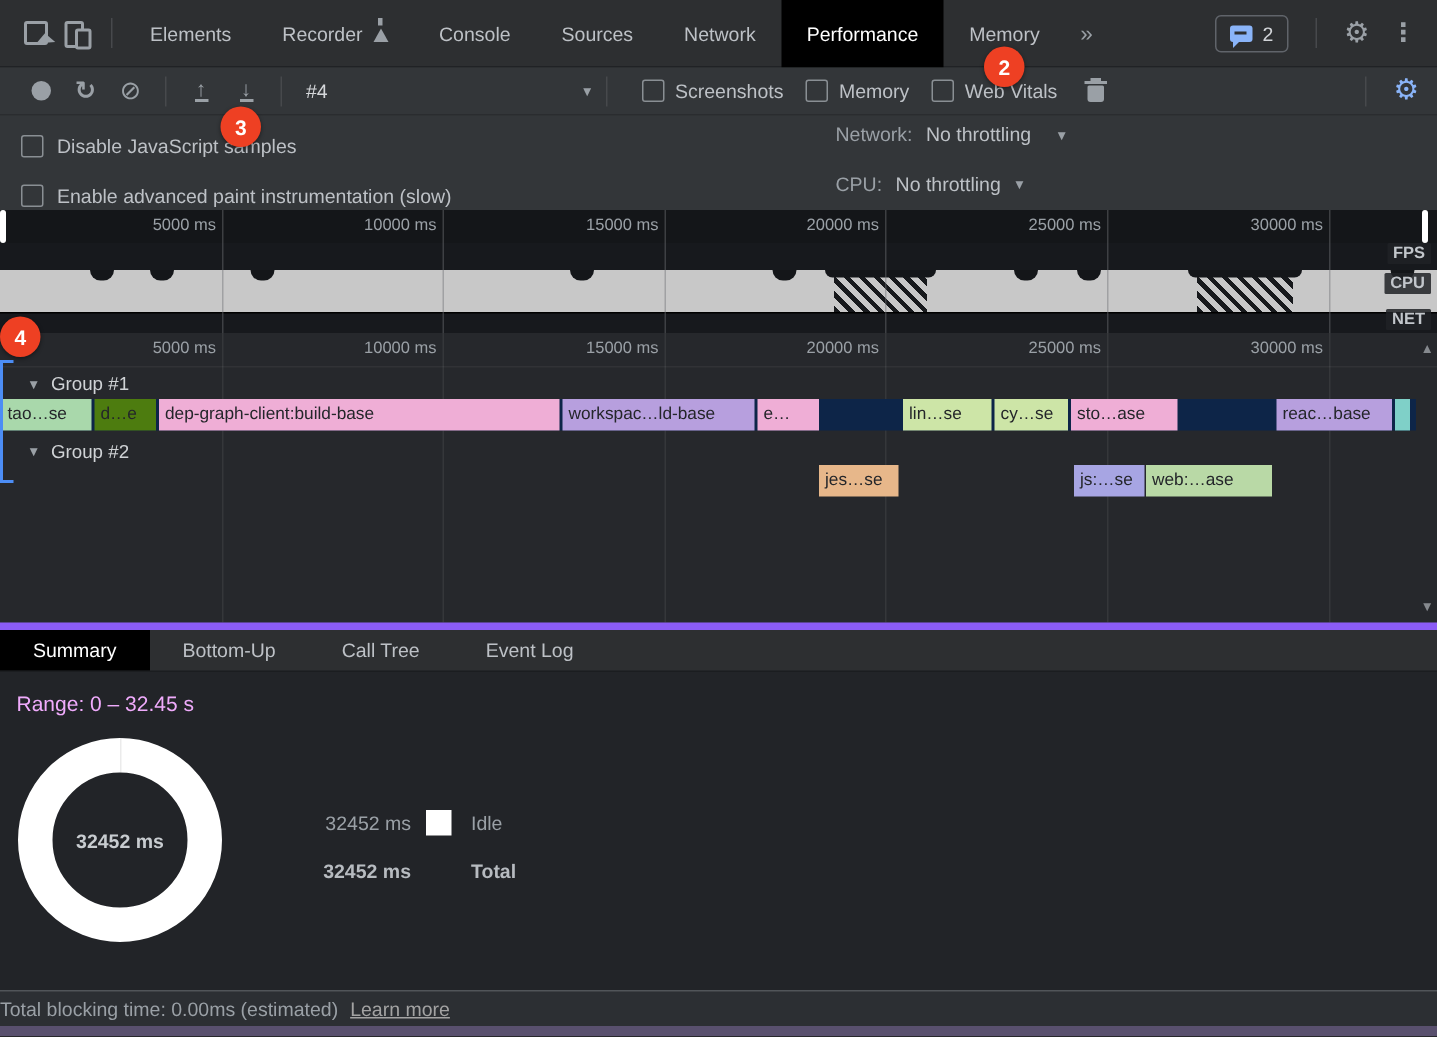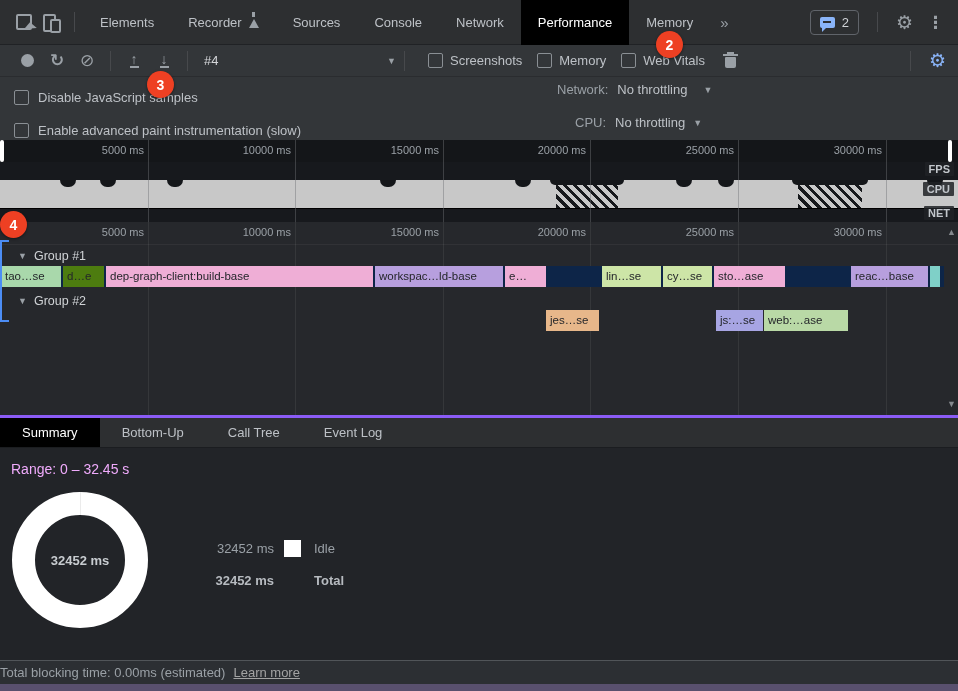--- a/index.html
+++ b/index.html
@@ -81,21 +81,21 @@
   .row1{top:44px;} .row2{top:88px;}
   .track-bg{position:absolute;left:0;width:944px;height:21px;background:#0d2548;}
   .bar{position:absolute;top:0;height:21px;line-height:21px;font-size:11.5px;color:#24262a;
        padding:0 4px;box-sizing:border-box;overflow:hidden;white-space:nowrap;z-index:3;}
   .sel-bracket{position:absolute;left:0;top:18px;width:7px;height:78px;z-index:8;
       border-left:2px solid #4c8df5;border-top:2px solid #4c8df5;border-bottom:2px solid #4c8df5;}
   .scroll-arrow{position:absolute;right:2px;font-size:9px;color:#85898e;z-index:9;}
   .sa-up{top:5px;} .sa-down{top:177px;}
   
   .btabs{position:absolute;top:415px;left:0;right:0;height:33px;background:#2d2f31;display:flex;
-         align-items:stretch;border-top:3px solid #8b5cf6;border-bottom:1px solid #1b1d20;box-sizing:border-box;}
+         align-items:stretch;border-top:5px solid #8b5cf6;border-bottom:1px solid #1b1d20;box-sizing:border-box;}
   .btab{display:flex;align-items:center;padding:0 22px;color:#bdc1c6;}
   .btab.active{background:#000;color:#fff;}
   
   .summary{position:absolute;top:448px;left:0;right:0;height:212px;background:#222428;}
   .range{position:absolute;left:11px;top:13px;font-size:14px;color:#f0abfc;}
   .donut{position:absolute;left:12px;top:44px;width:136px;height:136px;border-radius:50%;
          border:23px solid #fff;box-sizing:border-box;display:flex;align-items:center;justify-content:center;}
   .donut::before{content:"";position:absolute;top:-23px;left:50%;width:1px;height:23px;background:rgba(0,0,0,0.08);}
   .donut-label{font-size:13px;font-weight:bold;color:#c8ccd0;white-space:nowrap;}
   .legend{position:absolute;left:200px;top:84px;display:grid;grid-template-columns:74px 36px auto;
@@ -129,24 +129,24 @@
       </div>
     <div class="vsep"></div>
     <div class="tab">
         <span>Elements</span>
       </div>
     <div class="tab">
         <span>Recorder</span>
         <span class="flask"></span>
       </div>
     <div class="tab">
+        <span>Console</span>
+      </div>
+    <div class="tab">
         <span>Sources</span>
-      </div>
-    <div class="tab">
-        <span>Console</span>
       </div>
     <div class="tab">
         <span>Network</span>
       </div>
     <div class="tab active">
         <span>Performance</span>
       </div>
     <div class="tab">
         <span>Memory</span>
       </div>
@@ -207,21 +207,21 @@
     </div>
     <div class="set-row" style="top:46px;">
       <span class="checkbox"></span>
       <span>Enable advanced paint instrumentation (slow)</span>
     </div>
     <div class="sel-group" style="top:5px;">
       <span>Network:</span>
       <span class="sel-value">No throttling</span>
       <span class="sel-caret">▼</span>
     </div>
-    <div class="sel-group" style="top:38px;margin-left:18px;">
+    <div class="sel-group" style="top:38px;">
       <span>CPU:</span>
       <span class="sel-value">No throttling</span>
       <span class="sel-caret" style="margin-left:8px;">▼</span>
     </div>
   </div>
 
   <div class="overview">
     <div class="ov-ruler">
         <span class="tick-label" style="left: -16px;">5000 ms</span>
         <span class="tick-label" style="left: 131px;">10000 ms</span>

